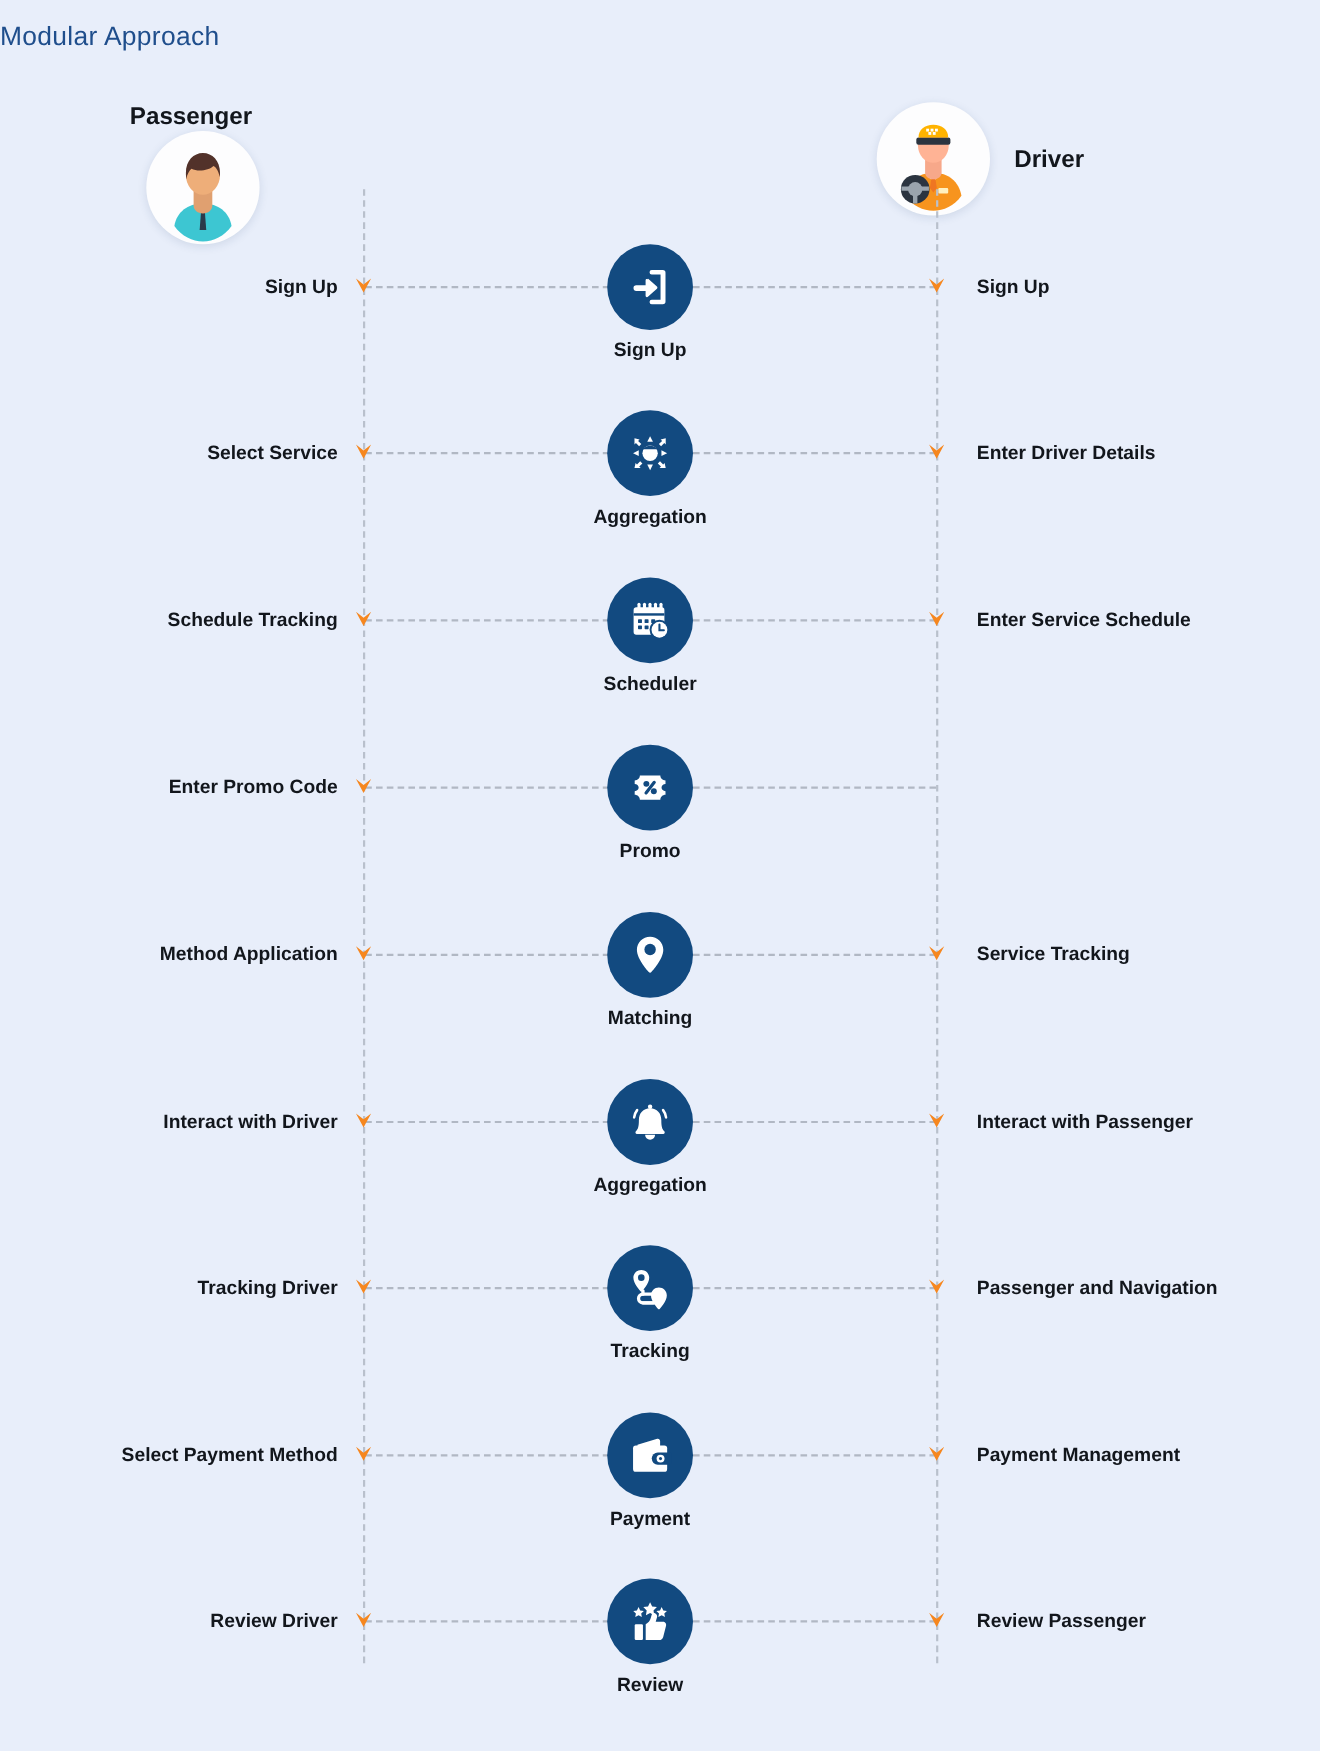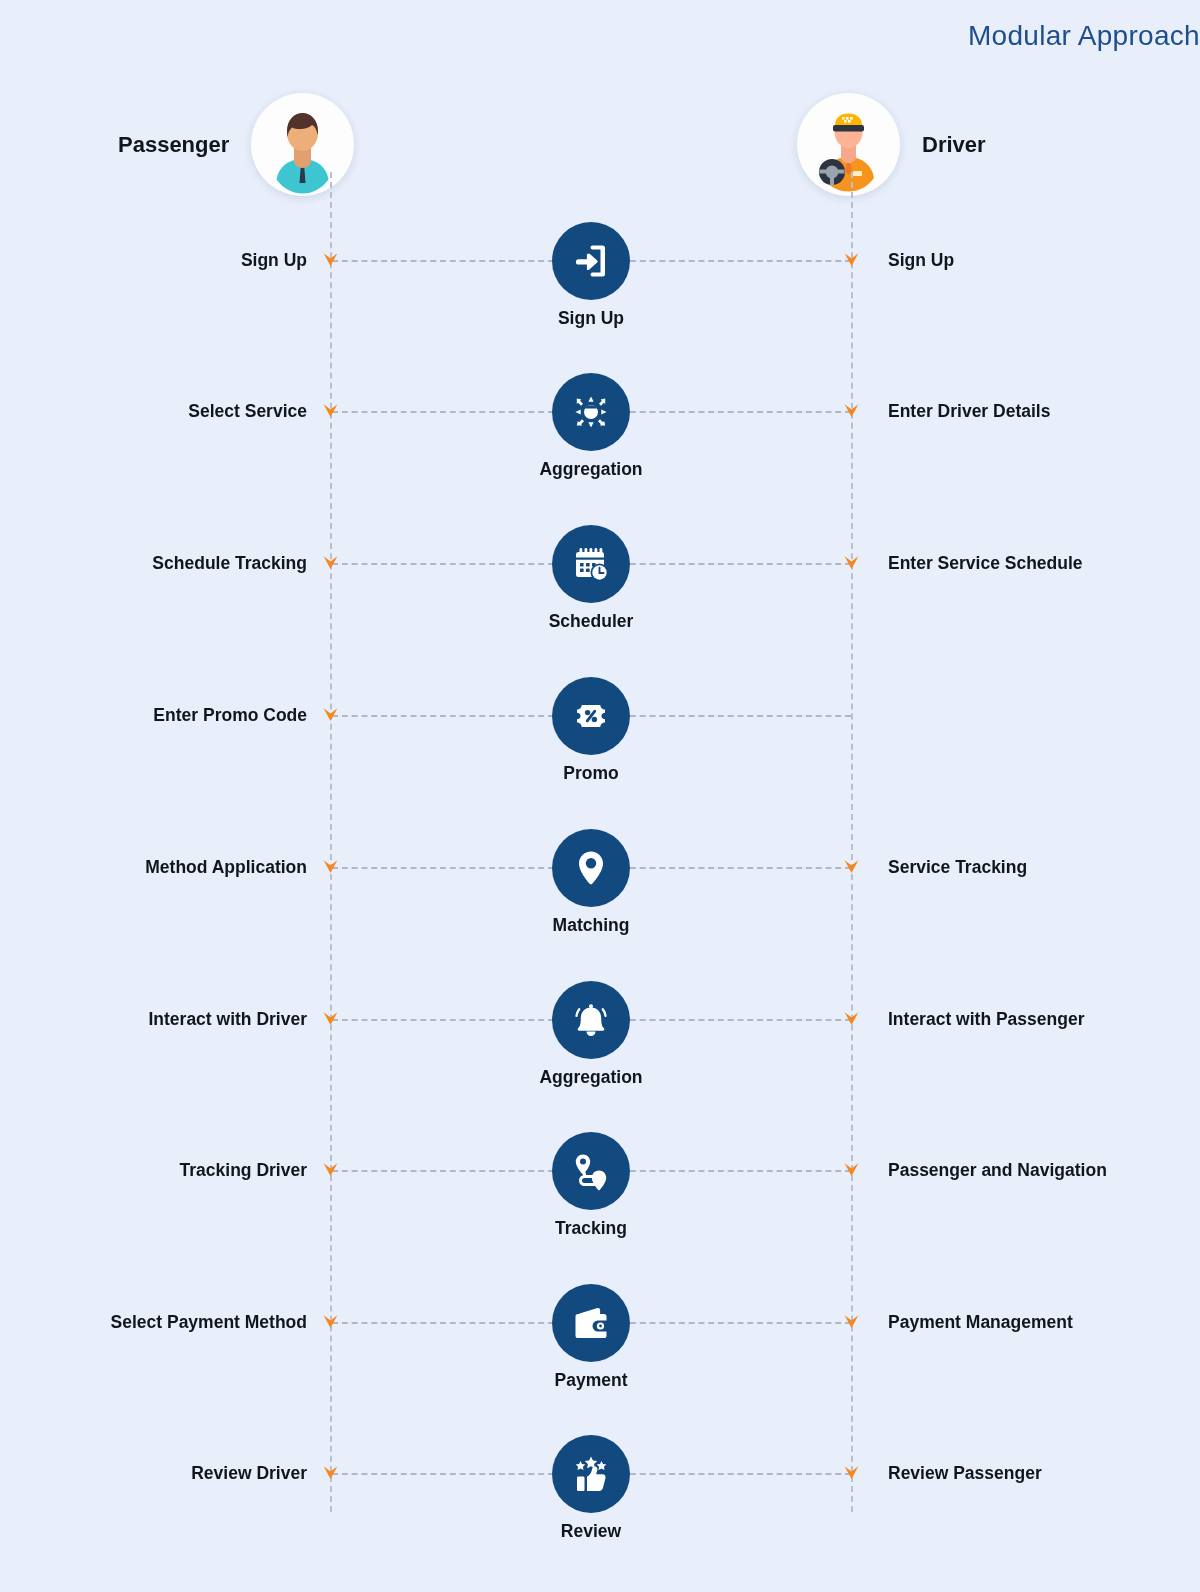--- a/index.html
+++ b/index.html
@@ -17,27 +17,27 @@
   .logo-text { display: flex; flex-direction: column; line-height: 1; }
   .logo-word { font-size: 19px; font-weight: 700; letter-spacing: .2px; white-space: nowrap; }
   .lw-blue { color: #1b7fd4; }
   .lw-orange { color: #f58220; }
   .logo-sub {
     font-size: 7.3px; color: #9aa3b2; letter-spacing: 2.5px;
     margin-top: 3px; white-space: nowrap;
   }
 
   .title {
-    position: absolute; left: 0; top: 20px; width: 1200px; text-align: right;
-    font-size: 28px; color: #1f4e8c; font-weight: 400; letter-spacing: .3px;
+    position: absolute; left: 0; top: 20px; width: 1200px; text-align: left;
+    font-size: 24px; color: #1f4e8c; font-weight: 400; letter-spacing: .3px;
   }
 
   
   .actor { position: absolute; display: flex; align-items: center; }
-  .actor-passenger { left: 118px; top: 93px; }
+  .actor-passenger { left: 118px; top: 93px; flex-direction: column; }
   .actor-driver { left: 797px; top: 93px; }
   .actor-label { font-size: 22px; font-weight: 700; color: #12161c; white-space: nowrap; }
   .actor-passenger .actor-label { margin-right: 22px; }
   .actor-driver .actor-label { margin-left: 22px; }
   .avatar {
     width: 103px; height: 103px; border-radius: 50%;
     background: #fdfdfe; box-shadow: 0 2px 9px rgba(30,60,110,.13);
     position: relative; overflow: hidden; flex: none;
   }
   .avatar svg { position: absolute; left: 0; top: 0; }

